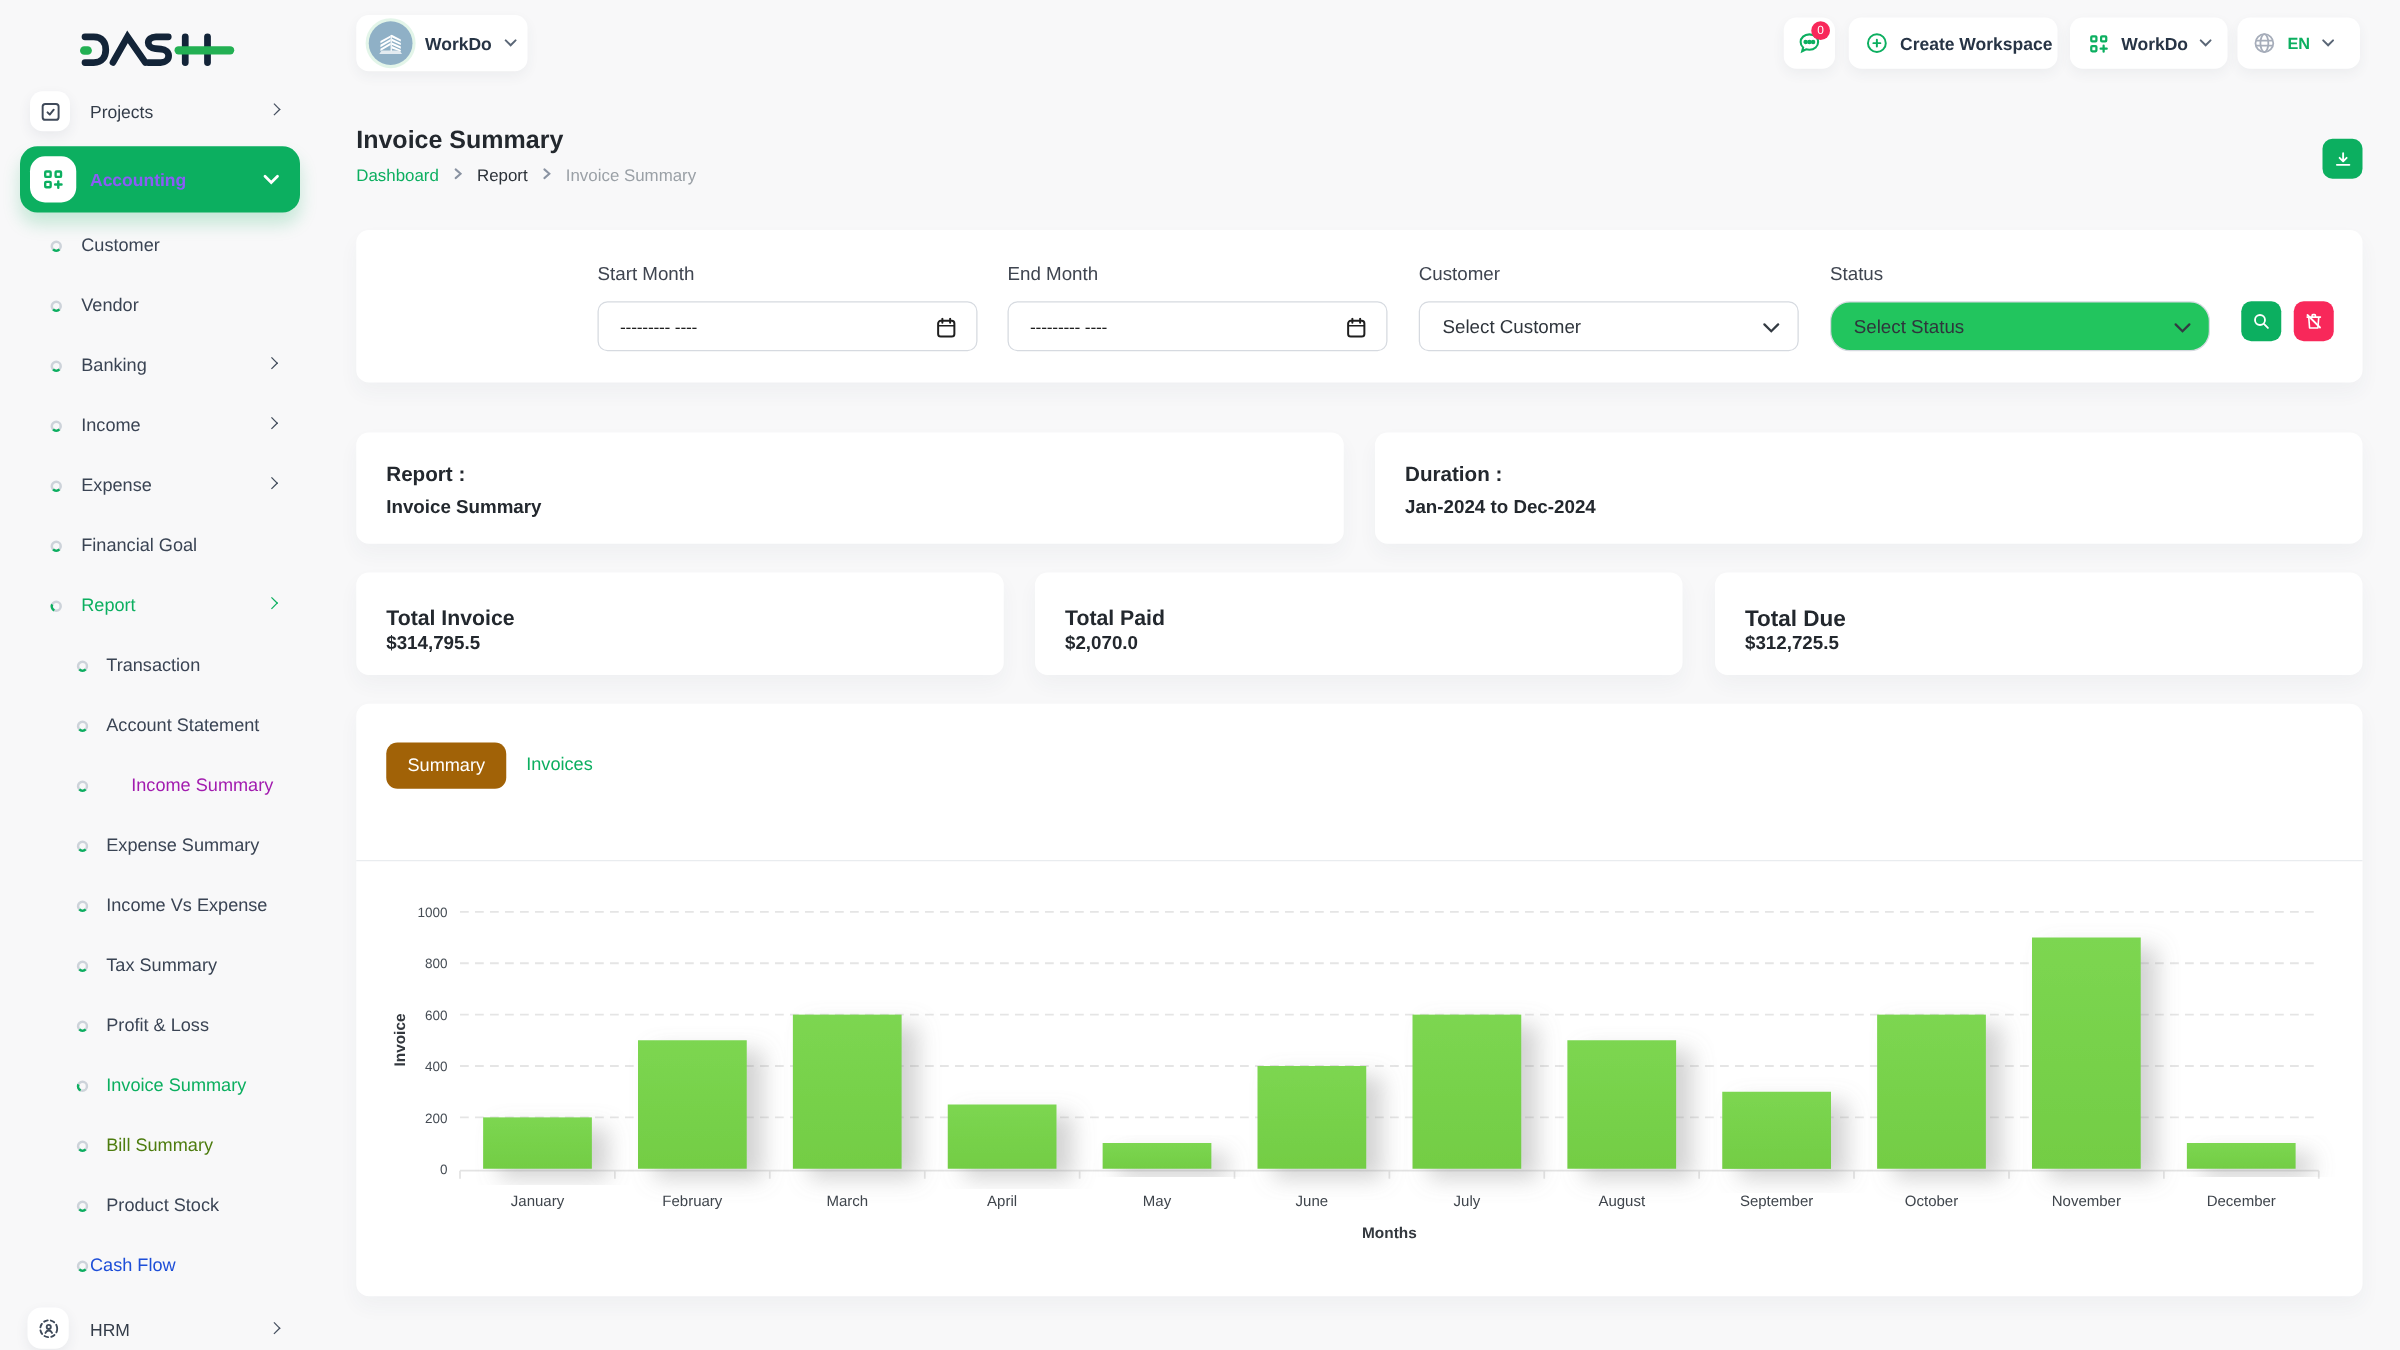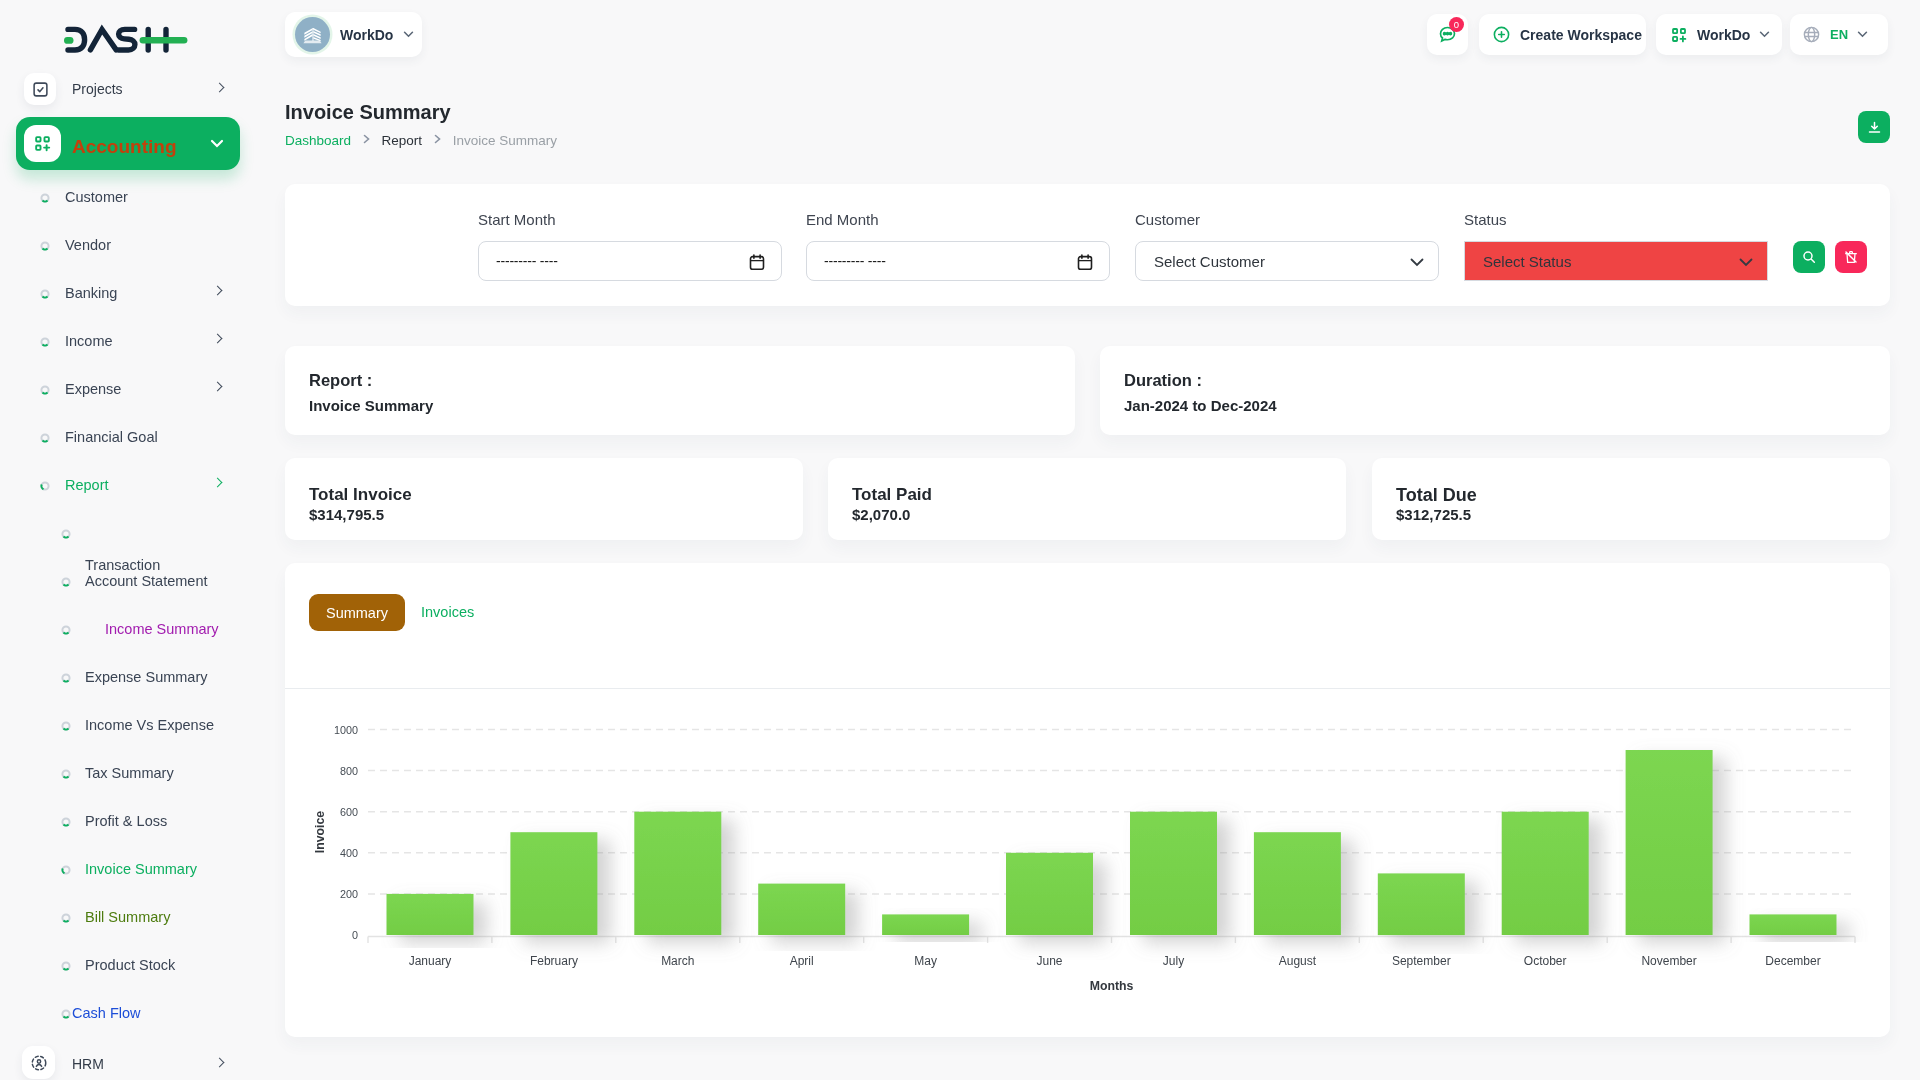--- a/index.html
+++ b/index.html
@@ -39,21 +39,21 @@
 
   <div class="abs" style="left:16px;top:117px;width:224px;height:53px;background:#0caf60;border-radius:14px;box-shadow:0 9px 14px rgba(12,175,96,0.22);"></div>
   <div class="abs" style="left:24px;top:125px;width:37px;height:37px;background:#fff;border-radius:12px;display:flex;align-items:center;justify-content:center;">
     <svg width="19" height="19" viewBox="0 0 24 24" fill="none" stroke="#0caf60" stroke-width="2.4" stroke-linecap="round" stroke-linejoin="round">
         <rect x="4" y="4" width="5.5" height="5.5" rx="1"></rect>
         <rect x="14.5" y="4" width="5.5" height="5.5" rx="1"></rect>
         <rect x="4" y="14.5" width="5.5" height="5.5" rx="1"></rect>
         <path d="M17.2 14 v6.5 M14 17.2 h6.5"></path>
       </svg>
   </div>
-  <div class="abs" style="left:72px;top:136px;font-size:19px;font-weight:700;color:#c2410c;">Accounting</div>
+  <div class="abs" style="left:72px;top:136px;font-size:14px;font-weight:700;color:#8b5cf6;">Accounting</div>
   <svg class="abs" style="left:210px;top:139px;" width="14" height="9" viewBox="0 0 14 9" fill="none" stroke="#fff" stroke-width="2.2" stroke-linecap="round">
       <path d="M2 2 L7 7 L12 2"></path>
     </svg>
 
   <div id="nav1">
 <div class="abs" style="left:40px;top:189px;">
 <svg width="10" height="10" viewBox="0 0 14 14" fill="none">
           <circle cx="7" cy="7" r="5" stroke="#cdd3da" stroke-width="2.8"></circle>
           <path d="M7 2 A5 5 0 0 1 12 7" stroke="#0caf60" stroke-width="2.8" fill="none" transform="rotate(135 7 7)"></path>
         </svg></div>
@@ -99,21 +99,21 @@
 <div class="abs" style="left:65px;top:477px;font-size:14.5px;color:#0caf60;">Report</div>
 <span class="abs" style="left:214px;top:479px;width:7px;height:7px;border-right:1.7px solid #0caf60;border-top:1.7px solid #0caf60;transform:rotate(45deg);"></span>
 </div>
 
   <div id="nav2">
 <div class="abs" style="left:61px;top:525px;">
 <svg width="10" height="10" viewBox="0 0 14 14" fill="none">
           <circle cx="7" cy="7" r="5" stroke="#cdd3da" stroke-width="2.8"></circle>
           <path d="M7 2 A5 5 0 0 1 12 7" stroke="#0caf60" stroke-width="2.8" fill="none" transform="rotate(135 7 7)"></path>
         </svg></div>
-<div class="abs" style="left:85px;top:525px;font-size:14.5px;color:#3a4454;margin-top:32px;">Transaction</div>
+<div class="abs" style="left:85px;top:525px;font-size:14.5px;color:#3a4454;">Transaction</div>
 <div class="abs" style="left:61px;top:573px;">
 <svg width="10" height="10" viewBox="0 0 14 14" fill="none">
           <circle cx="7" cy="7" r="5" stroke="#cdd3da" stroke-width="2.8"></circle>
           <path d="M7 2 A5 5 0 0 1 12 7" stroke="#0caf60" stroke-width="2.8" fill="none" transform="rotate(135 7 7)"></path>
         </svg></div>
 <div class="abs" style="left:85px;top:573px;font-size:14.5px;color:#3a4454;">Account Statement</div>
 <div class="abs" style="left:61px;top:621px;">
 <svg width="10" height="10" viewBox="0 0 14 14" fill="none">
           <circle cx="7" cy="7" r="5" stroke="#cdd3da" stroke-width="2.8"></circle>
           <path d="M7 2 A5 5 0 0 1 12 7" stroke="#0caf60" stroke-width="2.8" fill="none" transform="rotate(135 7 7)"></path>
@@ -277,21 +277,21 @@
         <path d="M1.6 7 H15.4" stroke-width="1.4"></path>
         <path d="M5.2 1 V4.4 M11.8 1 V4.4" stroke-linecap="round"></path>
       </svg></div>
 <div class="abs" style="left:1135px;top:211px;font-size:15px;color:#3f4550;">Customer</div>
 <div class="abs" style="left:1135px;top:241px;width:304px;height:40px;border:1px solid #d6dae0;border-radius:8px;background:#fff;display:flex;align-items:center;padding-left:18px;font-size:15px;color:#2f353c;">Select Customer
   <svg class="abs" style="right:14px;top:16px;" width="14" height="9" viewBox="0 0 14 9" fill="none" stroke="#333a42" stroke-width="1.8" stroke-linecap="round">
         <path d="M1.5 1.5 L7 7 L12.5 1.5"></path>
       </svg>
 </div>
 <div class="abs" style="left:1464px;top:211px;font-size:15px;color:#3f4550;">Status</div>
-<div class="abs" style="left:1464px;top:241px;width:304px;height:40px;border:1px solid #d6dae0;border-radius:0;background:#ef4444;display:flex;align-items:center;padding-left:18px;font-size:15px;color:#2f353c;">Select Status
+<div class="abs" style="left:1464px;top:241px;width:304px;height:40px;border:1px solid #d6dae0;border-radius:16px;background:#22c55e;display:flex;align-items:center;padding-left:18px;font-size:15px;color:#2f353c;">Select Status
   <svg class="abs" style="right:14px;top:16px;" width="14" height="9" viewBox="0 0 14 9" fill="none" stroke="#333a42" stroke-width="1.8" stroke-linecap="round">
         <path d="M1.5 1.5 L7 7 L12.5 1.5"></path>
       </svg>
 </div>
 <div class="abs" style="left:1793px;top:241px;width:32px;height:32px;border-radius:8px;background:#0caf60;display:flex;align-items:center;justify-content:center;">
   <svg width="16" height="16" viewBox="0 0 24 24" fill="none" stroke="#fff" stroke-width="2.2" stroke-linecap="round">
         <circle cx="10.5" cy="10.5" r="6"></circle>
         <path d="M15.5 15.5 L20 20"></path>
       </svg>
 </div>

